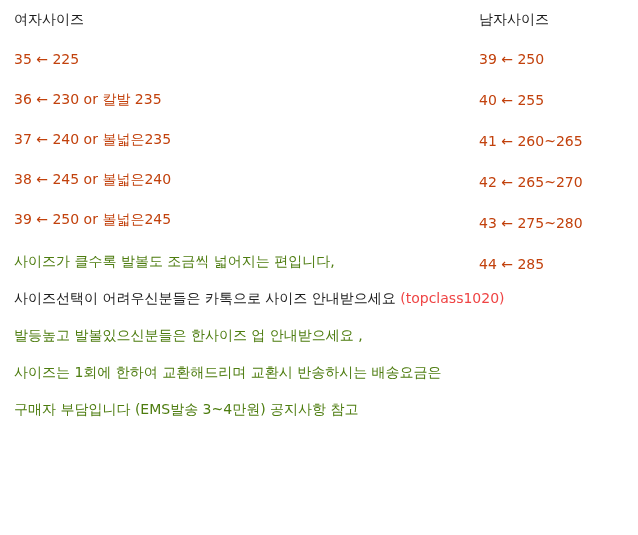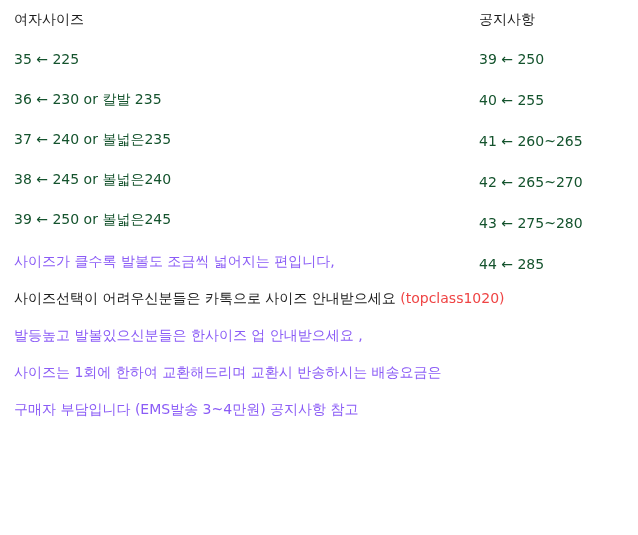--- a/index.html
+++ b/index.html
@@ -35,37 +35,37 @@
   .hdr {
     font-size: 14px;
     line-height: 18px;
     color: #1b1b1b;
     margin-bottom: 22px;
     white-space: nowrap;
   }
   .row {
     font-size: 14px;
     line-height: 18px;
-    color: #14532d;
+    color: #c2410c;
     margin-bottom: 22px;
     white-space: nowrap;
   }
   .col-men .row {
     margin-bottom: 23px;
   }
   .notes {
     position: absolute;
     left: 14px;
     top: 252px;
     width: 620px;
   }
   .note {
     font-size: 14px;
     line-height: 18px;
-    color: #8b5cf6;
+    color: #4d7c0f;
     margin-bottom: 19px;
     white-space: nowrap;
   }
   .note.kakao {
     color: #1b1b1b;
   }
   .kakao-id {
     color: #ef4444;
   }
 </style>
@@ -77,21 +77,21 @@
   <div class="col-women">
     <div class="hdr">여자사이즈</div>
     <div class="row">35 ← 225</div>
     <div class="row">36 ← 230  or 칼발 235</div>
     <div class="row">37 ← 240  or 볼넓은235</div>
     <div class="row">38 ←  245 or 볼넓은240</div>
     <div class="row">39 ← 250  or 볼넓은245</div>
   </div>
 
   <div class="col-men">
-    <div class="hdr">공지사항</div>
+    <div class="hdr">남자사이즈</div>
     <div class="row">39 ← 250</div>
     <div class="row">40 ← 255</div>
     <div class="row">41 ←  260~265</div>
     <div class="row">42 ←  265~270</div>
     <div class="row">43 ← 275~280</div>
     <div class="row">44 ← 285</div>
   </div>
 
   <div class="notes">
     <div class="note">사이즈가 클수록 발볼도 조금씩 넓어지는 편입니다,</div>

